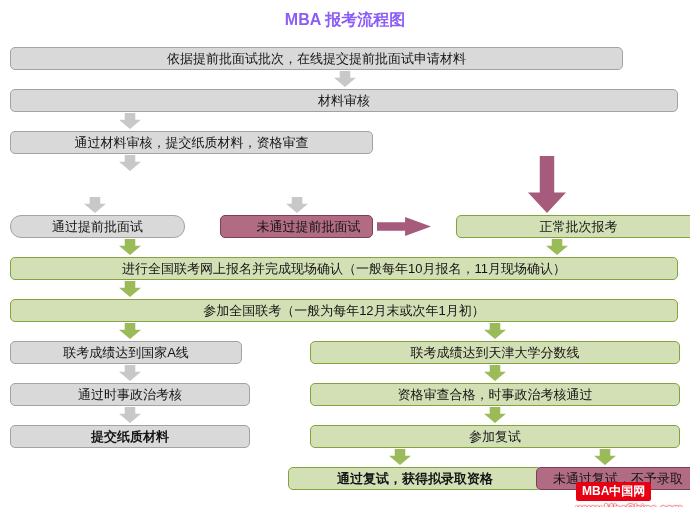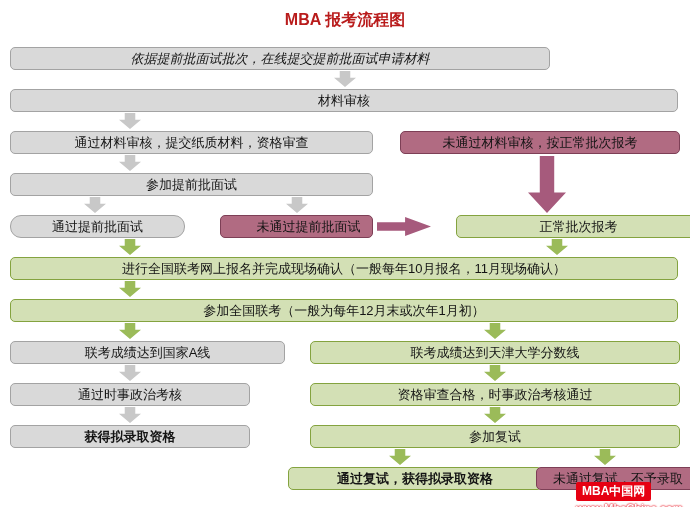--- a/index.html
+++ b/index.html
@@ -14,21 +14,21 @@
     --arrow-maroon: #a65a7c;
     --watermark-red: #e60012;
   }
   html, body { margin:0; padding:0; background:#fff; }
   .stage {
     position:relative; width:690px; height:507px; background:#ffffff;
     overflow:hidden; font-family:"Liberation Sans","DejaVu Sans",sans-serif;
   }
   .title {
     position:absolute; top:10px; left:0; width:100%;
-    text-align:center; font-size:16px; font-weight:bold; color:#b91c1c;
+    text-align:center; font-size:16px; font-weight:bold; color:#8b5cf6;
   }
   .box {
     position:absolute; height:23px; box-sizing:border-box;
     border:1px solid; border-radius:5px;
     display:flex; align-items:center; justify-content:center;
     font-size:13px; color:#141414; white-space:nowrap;
   }
   .box.gray   { background:var(--gray-fill);   border-color:var(--gray-border); }
   .box.green  { background:var(--green-fill);  border-color:var(--green-border); }
   .box.maroon { background:var(--maroon-fill); border-color:var(--maroon-border); }
@@ -59,60 +59,58 @@
     text-shadow: 0 0 2px var(--watermark-red), 0 0 2px var(--watermark-red);
   }
 </style>
 </head>
 <body>
 
 <div class="stage">
 
   <div class="title">MBA 报考流程图</div>
 
-  <div class="box gray" style="left:10px;top:47px;width:540px;font-style:italic;">依据提前批面试批次，在线提交提前批面试申请材料</div>
+  <div class="box gray" style="left:10px;top:47px;width:613px;">依据提前批面试批次，在线提交提前批面试申请材料</div>
   <div class="arrow down a-gray" style="left:334px;top:71px;"></div>
 
   <div class="box gray" style="left:10px;top:89px;width:668px;">材料审核</div>
   <div class="arrow down a-gray" style="left:119px;top:113px;"></div>
 
   <div class="box gray" style="left:10px;top:131px;width:363px;">通过材料审核，提交纸质材料，资格审查</div>
-  <div class="box maroon" style="left:400px;top:131px;width:280px;">未通过材料审核，按正常批次报考</div>
   <div class="arrow down a-gray" style="left:119px;top:155px;"></div>
   <div class="arrow big-down a-maroon" style="left:528px;top:156px;"></div>
 
-  <div class="box gray" style="left:10px;top:173px;width:363px;">参加提前批面试</div>
   <div class="arrow down a-gray" style="left:84px;top:197px;"></div>
   <div class="arrow down a-gray" style="left:286px;top:197px;"></div>
 
   <div class="box gray" style="left:10px;top:215px;width:175px;border-radius:11px;">通过提前批面试</div>
   <div class="box maroon" style="left:220px;top:215px;width:153px;padding-left:24px;">未通过提前批面试</div>
   <div class="arrow right a-maroon" style="left:377px;top:217px;"></div>
   <div class="box green" style="left:435px;top:215px;width:245px;margin-left:21px;">正常批次报考</div>
   <div class="arrow down a-green" style="left:119px;top:239px;"></div>
   <div class="arrow down a-green" style="left:546px;top:239px;"></div>
 
   <div class="box green" style="left:10px;top:257px;width:668px;">进行全国联考网上报名并完成现场确认（一般每年10月报名，11月现场确认）</div>
   <div class="arrow down a-green" style="left:119px;top:281px;"></div>
 
   <div class="box green" style="left:10px;top:299px;width:668px;">参加全国联考（一般为每年12月末或次年1月初）</div>
   <div class="arrow down a-green" style="left:119px;top:323px;"></div>
   <div class="arrow down a-green" style="left:484px;top:323px;"></div>
 
-  <div class="box gray" style="left:10px;top:341px;width:275px;">联考成绩达到国家A线</div>
+  <div class="box gray" style="left:10px;top:341px;width:232px;">联考成绩达到国家A线</div>
   <div class="box green" style="left:310px;top:341px;width:370px;">联考成绩达到天津大学分数线</div>
   <div class="arrow down a-gray" style="left:119px;top:365px;"></div>
   <div class="arrow down a-green" style="left:484px;top:365px;"></div>
 
   <div class="box gray" style="left:10px;top:383px;width:240px;">通过时事政治考核</div>
   <div class="box green" style="left:310px;top:383px;width:370px;">资格审查合格，时事政治考核通过</div>
   <div class="arrow down a-gray" style="left:119px;top:407px;"></div>
   <div class="arrow down a-green" style="left:484px;top:407px;"></div>
 
-  <div class="box gray bold" style="left:10px;top:425px;width:240px;">获得拟录取资格</div>
+  <div class="box gray bold" style="left:10px;top:425px;width:240px;">提交纸质材料</div>
   <div class="box green" style="left:310px;top:425px;width:370px;">参加复试</div>
   <div class="arrow down a-green" style="left:389px;top:449px;"></div>
   <div class="arrow down a-green" style="left:594px;top:449px;"></div>
 
   <div class="box green bold" style="left:288px;top:467px;width:254px;">通过复试，获得拟录取资格</div>
   <div class="box maroon" style="left:508px;top:467px;width:164px;margin-left:28px;">未通过复试，不予录取</div>
 
   <div class="watermark">
     <div class="wm-badge">MBA中国网</div>
     <div class="wm-url">www.MbaChina.com</div>

